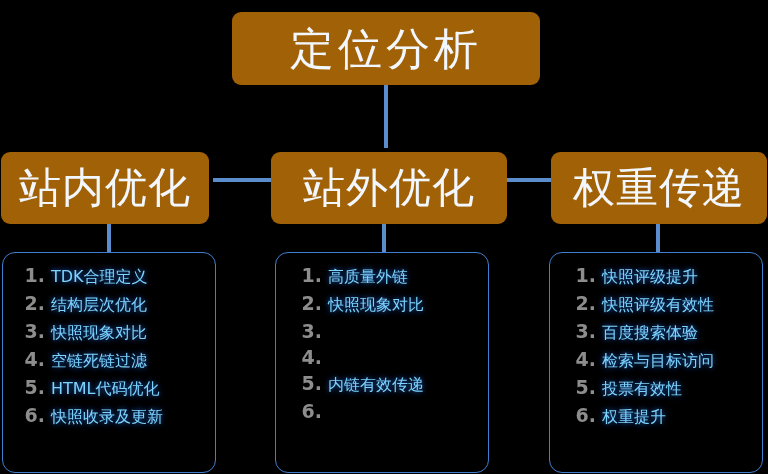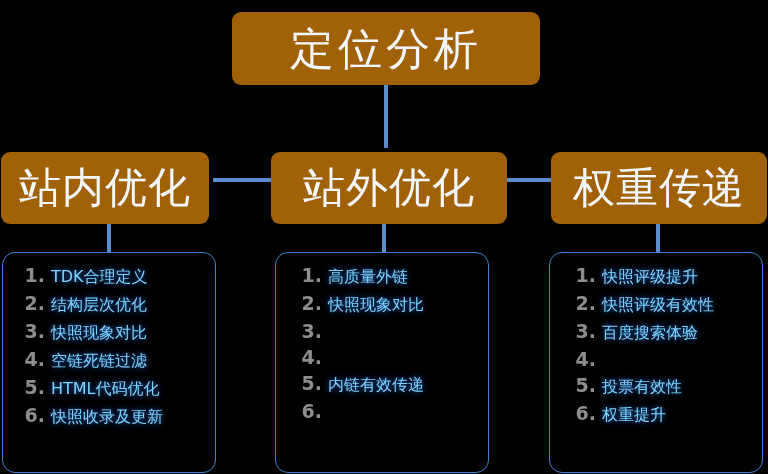--- a/index.html
+++ b/index.html
@@ -197,20 +197,21 @@
       <li class="panel-item">
         <span class="item-num">2.</span>
         <span class="item-text">快照评级有效性</span>
       </li>
       <li class="panel-item">
         <span class="item-num">3.</span>
         <span class="item-text">百度搜索体验</span>
       </li>
       <li class="panel-item">
         <span class="item-num">4.</span>
+        <span class="item-text">检索与目标访问</span>
       </li>
       <li class="panel-item">
         <span class="item-num">5.</span>
         <span class="item-text">投票有效性</span>
       </li>
       <li class="panel-item">
         <span class="item-num">6.</span>
         <span class="item-text">权重提升</span>
       </li>
     </ul>

